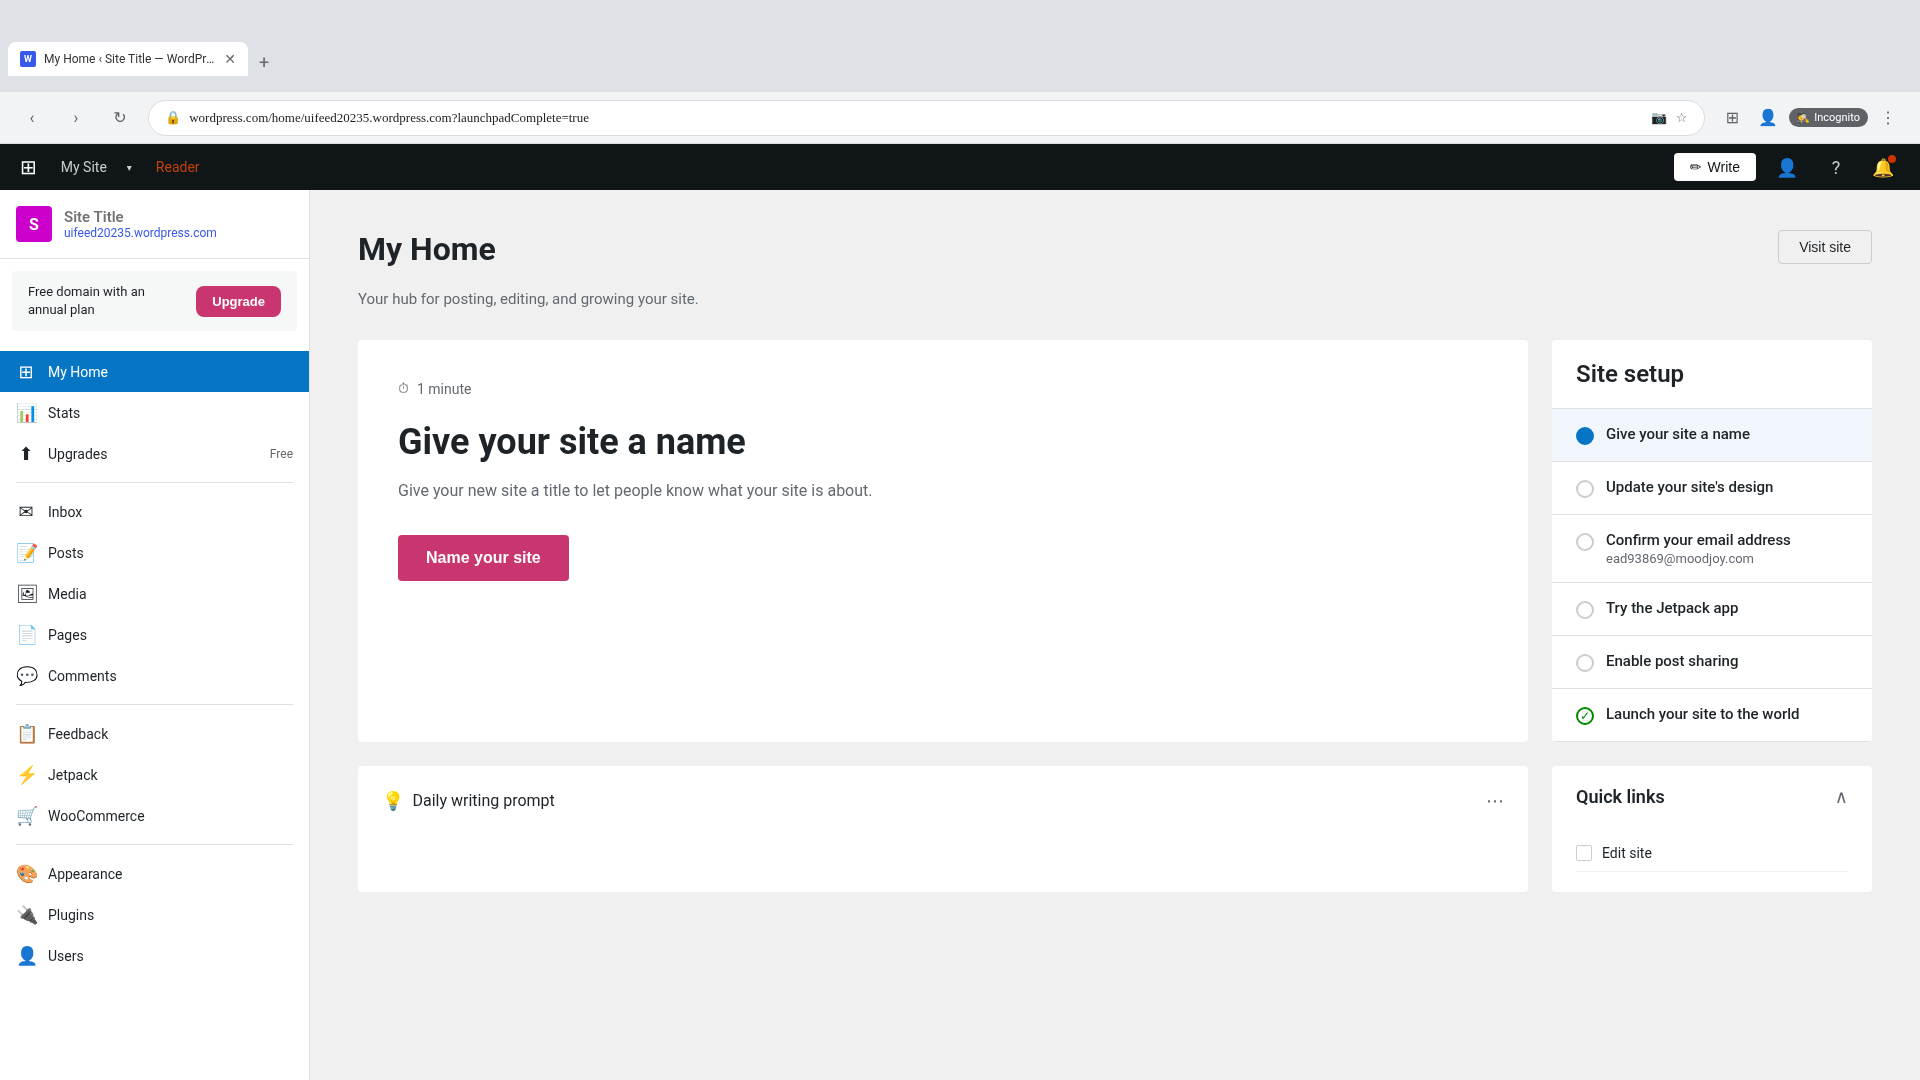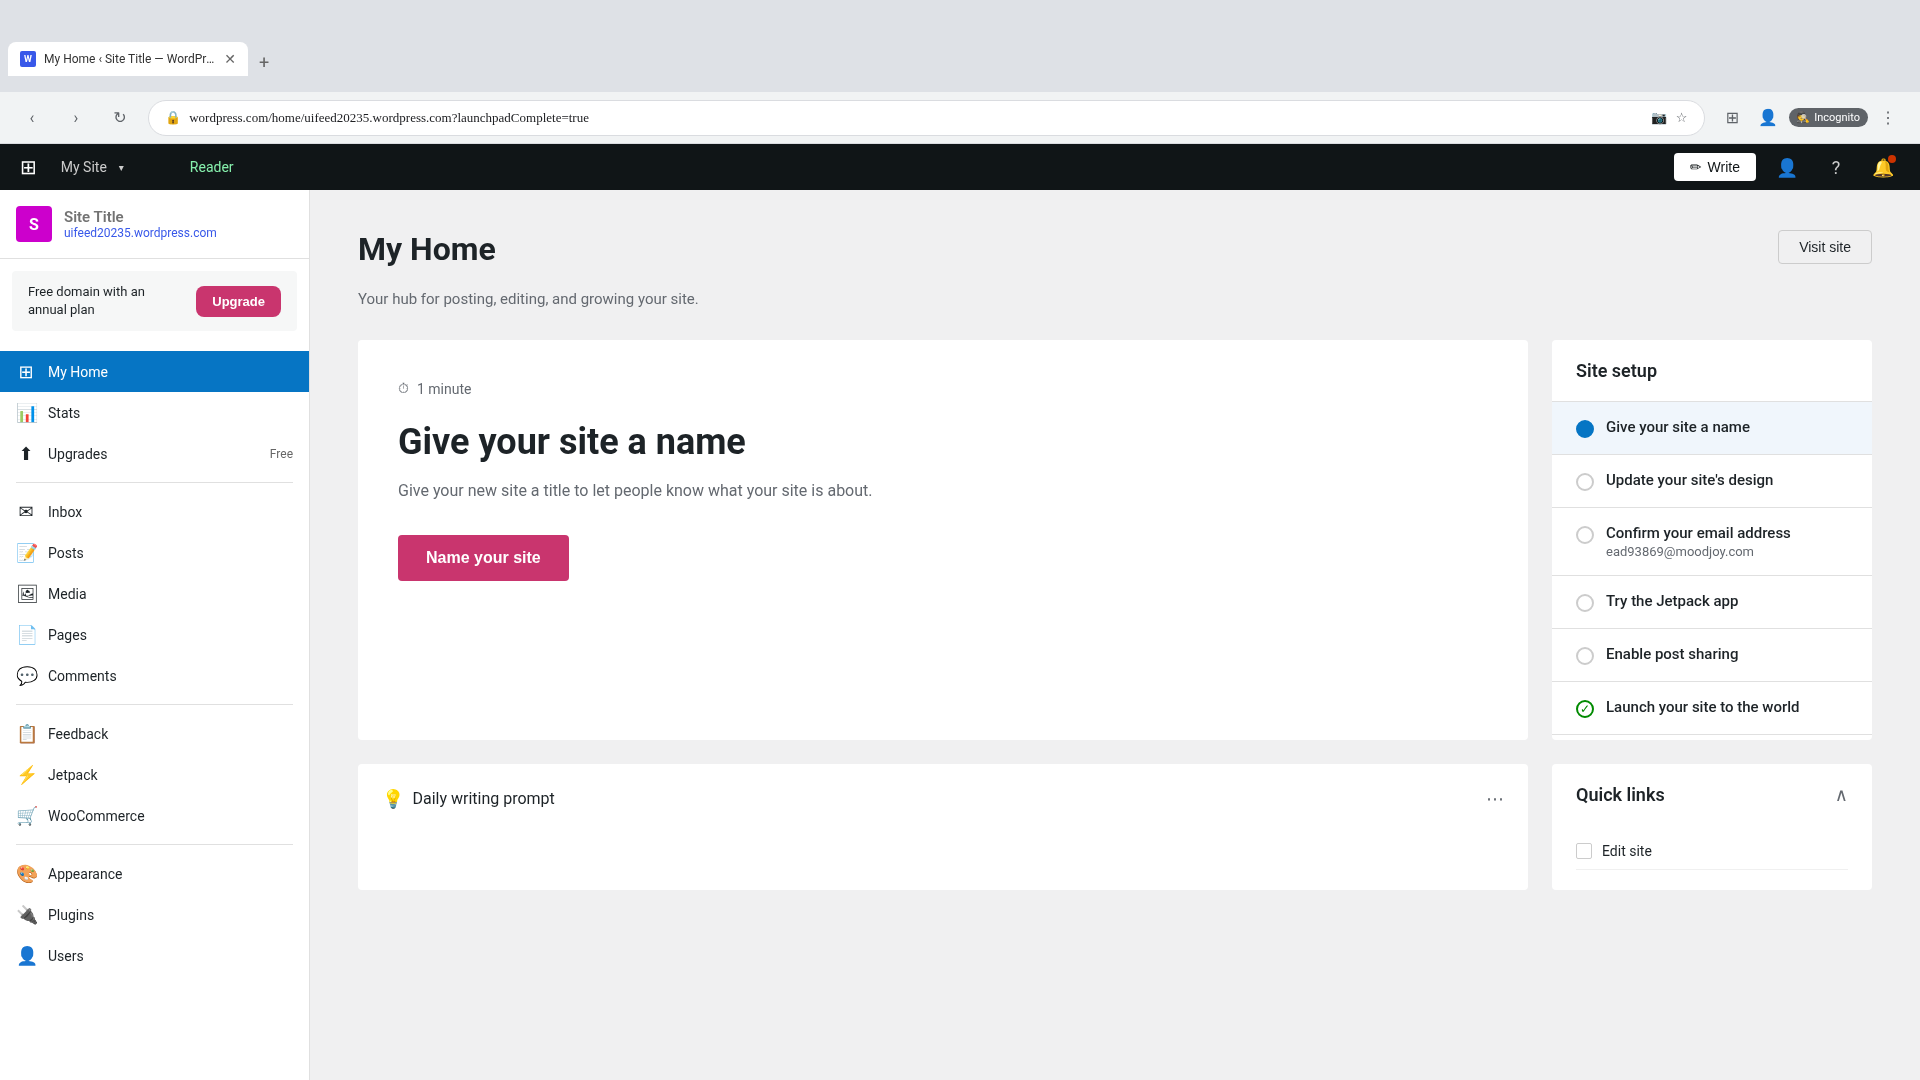--- a/index.html
+++ b/index.html
@@ -20,22 +20,22 @@
     .address-url { flex: 1; font-family: Liberation Serif, serif; }
     .address-icons { display: flex; gap: 8px; align-items: center; color: #5f6368; }
     .toolbar-actions { display: flex; gap: 4px; align-items: center; }
     .toolbar-icon { width: 32px; height: 32px; border-radius: 50%; display: flex; align-items: center; justify-content: center; color: #5f6368; font-size: 16px; cursor: pointer; }
     .incognito-badge { background: #5f6368; color: white; font-size: 11px; padding: 3px 8px; border-radius: 12px; display: flex; align-items: center; gap: 4px; }
 
     
     .app { display: flex; flex-direction: column; height: calc(1080px - 92px); }
     .wp-topbar { background: #101517; height: 46px; display: flex; align-items: center; padding: 0 20px; gap: 24px; color: #ccc; }
     .wp-logo { color: white; font-size: 20px; }
-    .wp-topbar-site { display: flex; align-items: center; gap: 12px; color: #ccc; font-size: 14px; cursor: pointer; }
-    .wp-topbar-link { color: #86efac; font-size: 14px; cursor: pointer; margin-left: 42px; }
+    .wp-topbar-site { display: flex; align-items: center; gap: 20px; color: #ccc; font-size: 14px; cursor: pointer; }
+    .wp-topbar-link { color: #c2410c; font-size: 14px; cursor: pointer; }
     .wp-topbar-right { margin-left: auto; display: flex; align-items: center; gap: 16px; }
     .write-btn { background: #fff; color: #101517; border: none; padding: 6px 16px; border-radius: 4px; font-size: 14px; font-weight: 500; cursor: pointer; display: flex; align-items: center; gap: 6px; }
     .topbar-icon-btn { color: #ccc; font-size: 18px; cursor: pointer; width: 32px; height: 32px; display: flex; align-items: center; justify-content: center; border-radius: 50%; }
     .notification-dot { position: relative; }
     .notification-dot::after { content: ''; position: absolute; top: 4px; right: 4px; width: 8px; height: 8px; background: #c30; border-radius: 50%; }
 
     
     .main-layout { display: flex; flex: 1; overflow: hidden; }
 
     
@@ -68,21 +68,21 @@
     
     .setup-layout { display: flex; gap: 24px; }
     .setup-main { flex: 1; background: #fff; border-radius: 4px; padding: 40px; min-height: 400px; }
     .setup-timer { display: flex; align-items: center; gap: 8px; color: #646970; font-size: 14px; margin-bottom: 24px; }
     .setup-heading { font-size: 36px; font-weight: 700; color: #1d2327; margin-bottom: 16px; }
     .setup-desc { font-size: 16px; color: #646970; margin-bottom: 32px; line-height: 1.5; }
     .name-site-btn { background: #c9356e; color: white; border: none; padding: 14px 28px; border-radius: 4px; font-size: 16px; font-weight: 600; cursor: pointer; }
 
     
     .site-setup-sidebar { width: 320px; background: #fff; border-radius: 4px; flex-shrink: 0; overflow: hidden; }
-    .site-setup-header { padding: 20px 24px; font-size: 18px; font-weight: 600; color: #1d2327; border-bottom: 1px solid #e0e0e0; }
+    .site-setup-header { padding: 20px 24px; font-size: 24px; font-weight: 600; color: #1d2327; border-bottom: 1px solid #e0e0e0; }
     .setup-item { display: flex; align-items: flex-start; gap: 12px; padding: 16px 24px; border-bottom: 1px solid #e0e0e0; }
     .setup-item.active { background: #f0f6fc; }
     .setup-radio { width: 18px; height: 18px; border-radius: 50%; border: 2px solid #ccc; flex-shrink: 0; margin-top: 2px; }
     .setup-radio.active { border-color: #0675c4; background: #0675c4; }
     .setup-radio.check { border-color: #008a00; display: flex; align-items: center; justify-content: center; color: #008a00; font-size: 12px; }
     .setup-item-text { flex: 1; }
     .setup-item-label { font-size: 15px; color: #1d2327; font-weight: 500; }
     .setup-item-sub { font-size: 13px; color: #646970; margin-top: 2px; }
 
     

